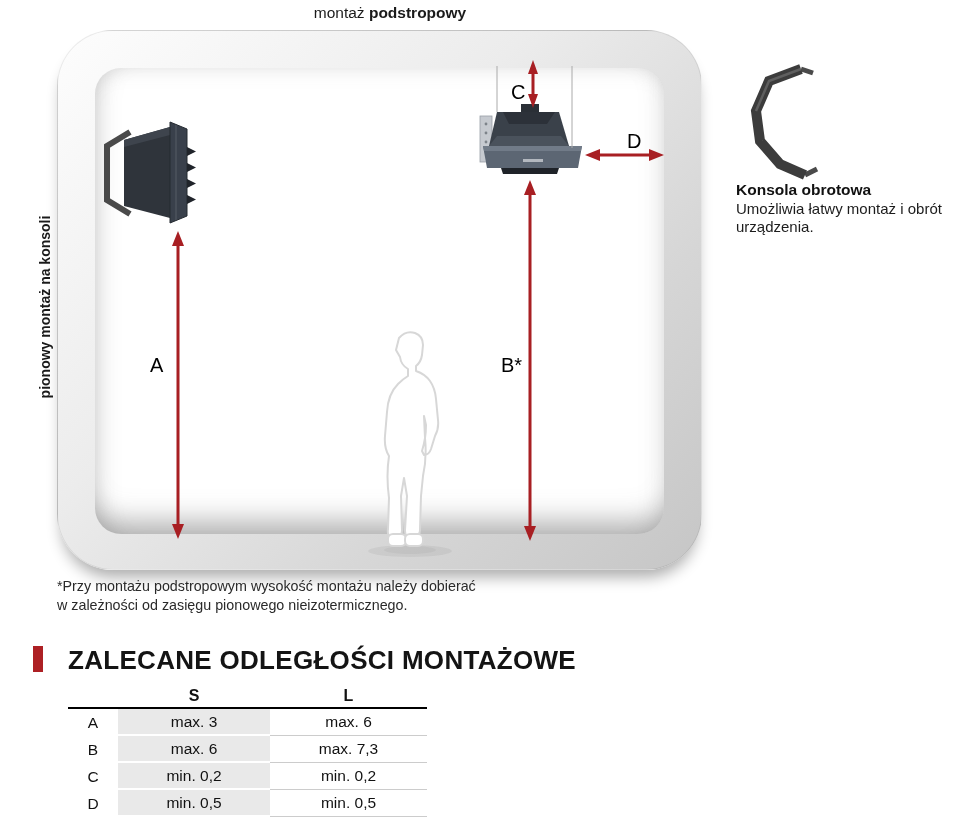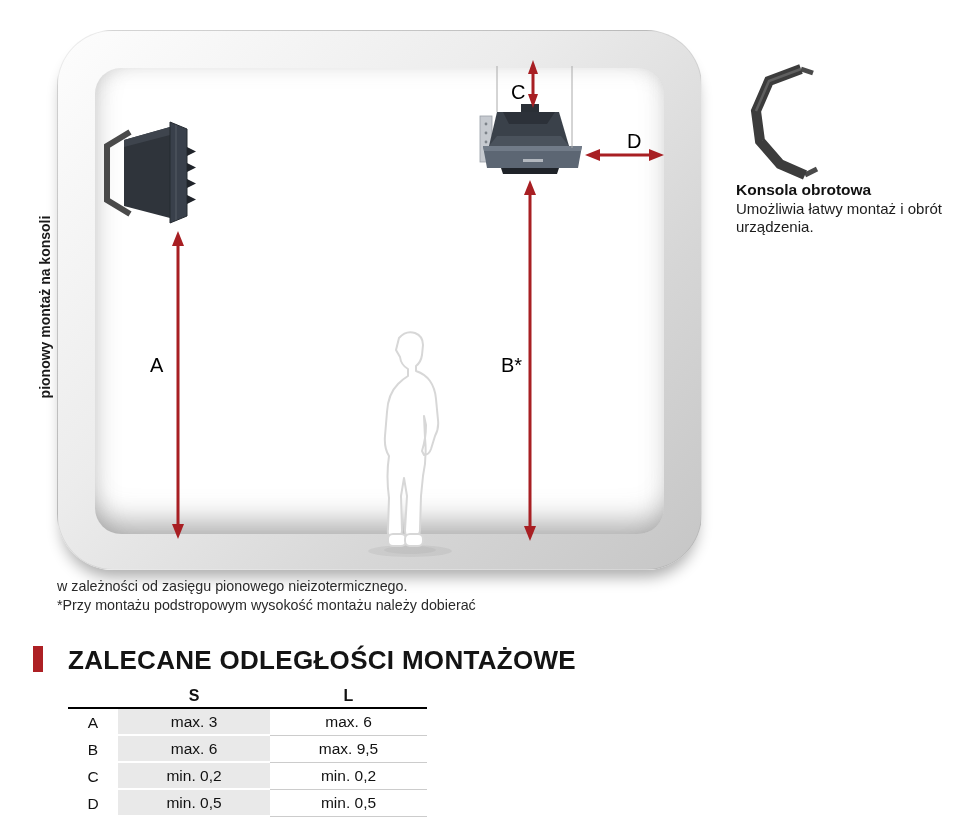--- a/index.html
+++ b/index.html
@@ -55,20 +55,23 @@
   .col-s   { width:152px; }
   .col-l   { width:157px; }
   td.cell-s { background:#e9e9e9; border-bottom:2px solid #fff;margin-top:36px; }
   td.cell-l { border-bottom:1px solid #ccc; }
 </style>
 </head>
 <body>
 
 <div class="page">
 
+  <div class="top-label abs">
+    <span>montaż</span><span class="bold">podstropowy</span>
+  </div>
   <div class="left-label abs">pionowy montaż na konsoli</div>
 
   <div class="frame abs">
     <div class="frame-inner"></div>
   </div>
 
   <svg class="abs layer" style="left:96px;top:114px;" width="110" height="118" viewBox="0 0 110 118">
     <polyline points="34,18 11,32 11,86 34,100" fill="none" stroke="#4a4a4a" stroke-width="6" stroke-linejoin="miter"></polyline>
     <g>
       <polygon points="28,26 74,13 74,104 28,92" fill="#2f343b"></polygon>
@@ -150,22 +153,22 @@
   <svg class="abs layer" style="left:735px;top:56px;" width="90" height="130" viewBox="0 0 90 130">
     <line x1="66" y1="13" x2="78" y2="17" stroke="#4a4a4a" stroke-width="5"></line>
     <line x1="70" y1="119" x2="82" y2="113" stroke="#4a4a4a" stroke-width="5"></line>
     <polyline points="66,13 34,25 21,55 25,85 45,108 70,119" fill="none" stroke="#3c3c3c" stroke-width="10" stroke-linejoin="miter"></polyline>
     <polyline points="66,13 34,25 21,55" fill="none" stroke="rgba(255,255,255,0.18)" stroke-width="2.5"></polyline>
   </svg>
   <div class="console-title abs">Konsola obrotowa</div>
   <div class="console-desc abs">Umożliwia łatwy montaż i obrót urządzenia.</div>
 
   <div class="footnote abs">
+    <div>*Przy montażu podstropowym wysokość montażu należy dobierać</div>
     <div>w zależności od zasięgu pionowego nieizotermicznego.</div>
-    <div>*Przy montażu podstropowym wysokość montażu należy dobierać</div>
   </div>
 
   <div class="accent-bar abs"></div>
   <div class="section-title abs">ZALECANE ODLEGŁOŚCI MONTAŻOWE</div>
 
   <table class="dist-table abs">
     <thead>
       <tr>
         <th class="col-lab"></th>
         <th class="col-s">S</th>
@@ -174,21 +177,21 @@
     </thead>
     <tbody>
       <tr>
         <td class="col-lab">A</td>
         <td class="col-s cell-s">max. 3</td>
         <td class="col-l cell-l">max. 6</td>
       </tr>
       <tr>
         <td class="col-lab">B</td>
         <td class="col-s cell-s">max. 6</td>
-        <td class="col-l cell-l">max. 9,5</td>
+        <td class="col-l cell-l">max. 7,3</td>
       </tr>
       <tr>
         <td class="col-lab">C</td>
         <td class="col-s cell-s">min. 0,2</td>
         <td class="col-l cell-l">min. 0,2</td>
       </tr>
       <tr>
         <td class="col-lab">D</td>
         <td class="col-s cell-s">min. 0,5</td>
         <td class="col-l cell-l">min. 0,5</td>

